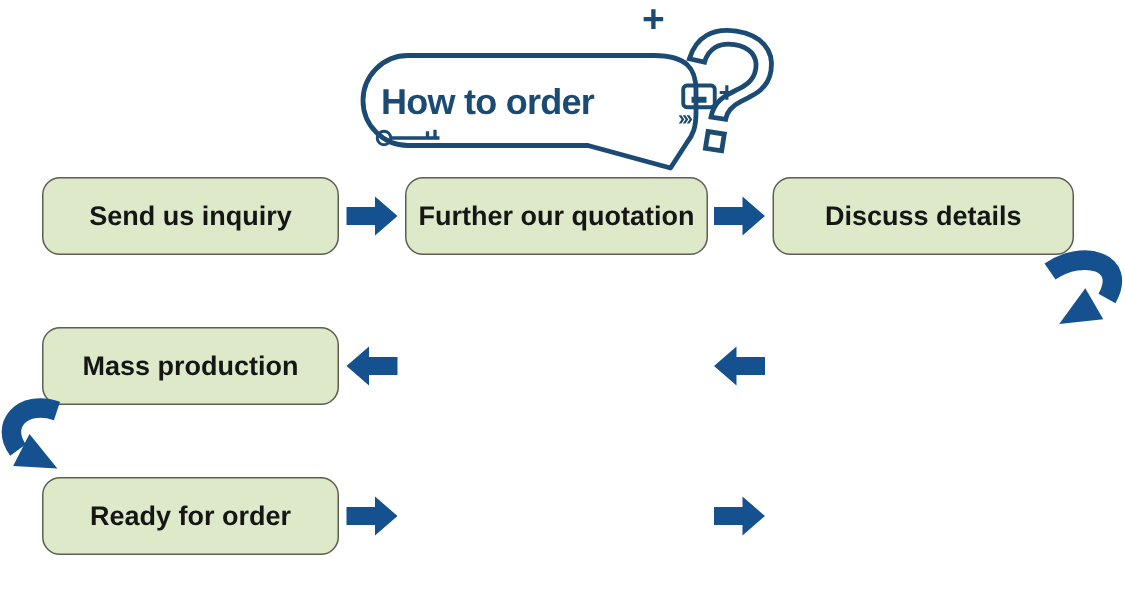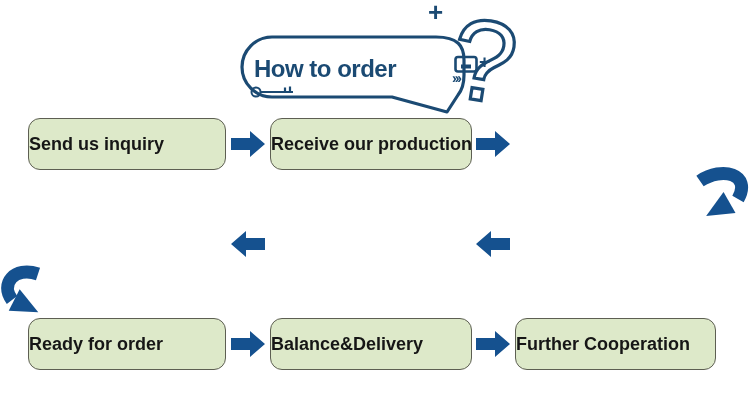--- a/index.html
+++ b/index.html
@@ -25,21 +25,21 @@
     color:var(--title-blue);white-space:nowrap;
   }
   .arrows{position:absolute;left:0;top:0;pointer-events:none;}
   .blue{fill:var(--accent-blue);}
   .bluestroke{fill:none;stroke:var(--accent-blue);stroke-width:13;}
   .box{
     position:absolute;height:52px;box-sizing:border-box;
     background:var(--box-fill);
     border:1.6px solid var(--box-border);
     border-radius:12px;
-    display:flex;align-items:center;
+    display:flex;align-items:center;justify-content:center;
     font-size:18px;font-weight:600;color:var(--box-text);
     white-space:nowrap;
   }
   .r1{top:118px}.r2{top:218px}.r3{top:318px}
   .c1{left:28px;width:198px}
   .c2{left:270px;width:202px}
   .c3{left:515px;width:201px}
   .outline{fill:none;stroke:var(--title-blue);}
 </style>
 </head>
@@ -68,32 +68,32 @@
     <text x="198" y="21" font-size="26" font-weight="bold" style="fill:var(--title-blue);">+</text>
     <text x="249" y="68" font-size="19" font-weight="bold" style="fill:var(--title-blue);">+</text>
   </svg>
 
   <div class="title-text">How to order</div>
 
   <div class="box r1 c1">
     <span>Send us inquiry</span>
   </div>
   <div class="box r1 c2">
-    <span>Receive our production</span>
+    <span>Further our quotation</span>
+  </div>
+  <div class="box r1 c3">
+    <span>Discuss details</span>
   </div>
 
+  <div class="box r2 c1">
+    <span>Mass production</span>
+  </div>
 
   <div class="box r3 c1">
     <span>Ready for order</span>
-  </div>
-  <div class="box r3 c2">
-    <span>Balance&amp;Delivery</span>
-  </div>
-  <div class="box r3 c3">
-    <span>Further Cooperation</span>
   </div>
 
   <svg class="arrows" width="750" height="400" viewBox="0 0 750 400">
 
     <polygon class="blue" points="231,138 250,138 250,131 265,144 250,157 250,150 231,150"></polygon>
     <polygon class="blue" points="476,138 495,138 495,131 510,144 495,157 495,150 476,150"></polygon>
 
     <polygon class="blue" points="265,238 246,238 246,231 231,244 246,257 246,250 265,250"></polygon>
     <polygon class="blue" points="510,238 491,238 491,231 476,244 491,257 491,250 510,250"></polygon>
 

